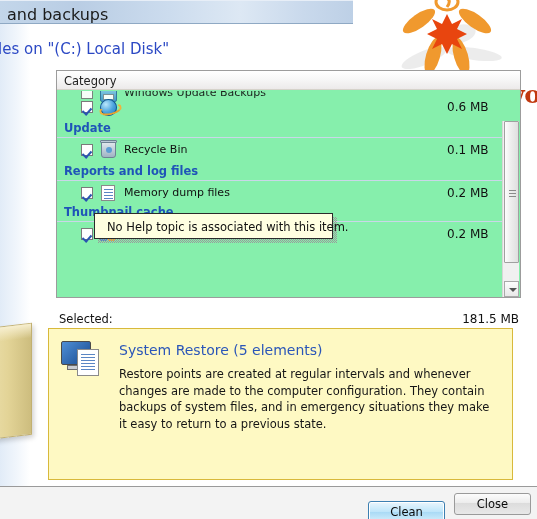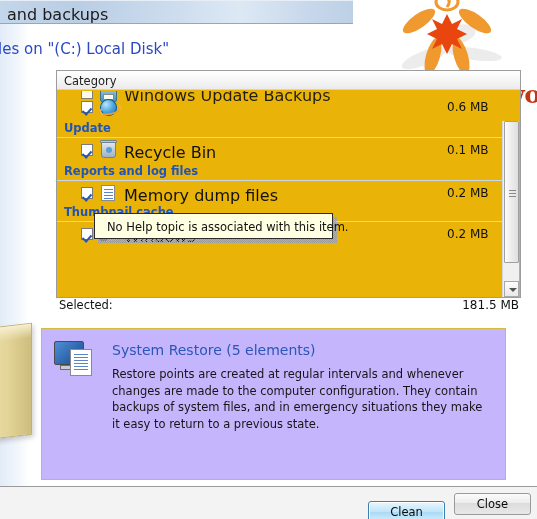--- a/index.html
+++ b/index.html
@@ -57,21 +57,21 @@
   .logo-text{
     position:absolute;left:0px;top:86px;
     font-family:"DejaVu Serif","Liberation Serif",serif;
     font-size:25px;font-weight:bold;color:#c1380f;
     letter-spacing:-.5px;white-space:nowrap;
   }
 
   
   .listbox{
     position:absolute;left:56px;top:70px;width:465px;height:228px;
-    background:#eab308;border:1px solid #9c9c9c;
+    background:#86efac;border:1px solid #9c9c9c;
     box-sizing:border-box;
   }
   .col-header{
     position:absolute;left:0;top:0;width:463px;height:19px;
     background:linear-gradient(to bottom,#ffffff 0%,#f6f6f6 50%,#eceaea 100%);
     border-bottom:1px solid #d5d2ca;
     box-sizing:border-box;
   }
   .col-header span{
     position:absolute;left:7px;top:3px;font-size:11.5px;color:#222;
@@ -100,21 +100,21 @@
   }
   .row .cb.on:after{
     content:"";position:absolute;left:2px;top:4px;width:4px;height:7px;
     border:solid #2a55b0;border-width:0 2px 2px 0;
     transform:rotate(42deg);
   }
   .row .ico{
     position:absolute;left:43px;top:3px;width:17px;height:17px;
   }
   .row .lbl{
-    position:absolute;left:67px;top:4px;font-size:16px;color:#111;
+    position:absolute;left:67px;top:4px;font-size:11px;color:#111;
     white-space:nowrap;
   }
   .row .size{
     position:absolute;left:390px;top:4px;width:56px;text-align:left;
     font-size:12px;color:#111;
   }
   .row.clip-top .cb,.row.clip-top .ico,.row.clip-top .lbl{opacity:.92;}
 
   
   .ic-update{
@@ -204,29 +204,29 @@
     white-space:nowrap;
   }
   .tooltip-shadow{
     position:absolute;left:98px;top:217px;width:239px;height:26px;
     background:repeating-conic-gradient(#9a9a9a 0 25%, transparent 0 50%) 0 0/2px 2px;
     z-index:29;
   }
 
   
   .selected-line{
-    position:absolute;left:59px;top:298px;width:460px;height:14px;text-align:center;
+    position:absolute;left:59px;top:312px;width:460px;height:14px;text-align:center;
   }
   .selected-line .lab{position:absolute;left:0;top:0;font-size:11.5px;color:#111;}
   .selected-line .val{position:absolute;right:0;top:0;font-size:12px;color:#111;}
 
   
   .infopanel{
-    position:absolute;left:41px;top:328px;width:465px;height:152px;
-    background:#c4b5fd;border:1px solid #d8b93b;box-sizing:border-box;
+    position:absolute;left:48px;top:328px;width:465px;height:152px;
+    background:#fef9c3;border:1px solid #d8b93b;box-sizing:border-box;
   }
   .info-icon{
     position:absolute;left:12px;top:12px;width:42px;height:36px;
   }
   .mon{
     position:absolute;left:0;top:0;width:30px;height:24px;
     background:linear-gradient(135deg,#4f8fd6,#18498e);
     border:1px solid #4a4a4a;border-radius:2px;box-sizing:border-box;
   }
   .mon:after{

